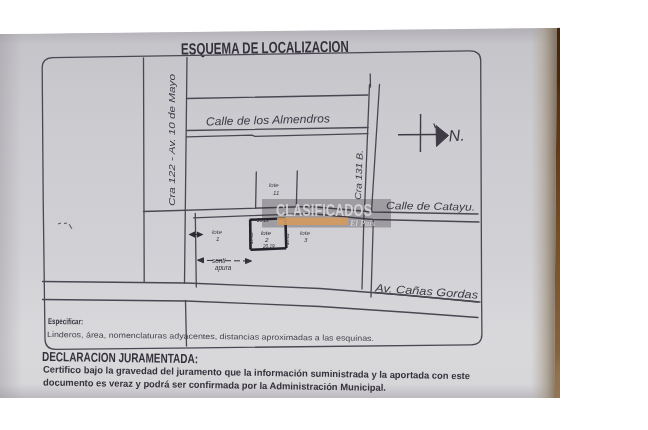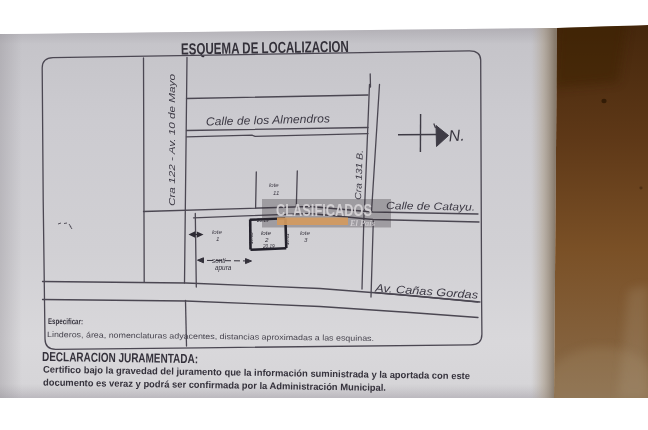--- a/index.html
+++ b/index.html
@@ -1,16 +1,16 @@
 <!DOCTYPE html>
 <html><head>
 <meta charset="utf-8">
 <style>
   html,body{margin:0;padding:0;background:#ffffff;}
-  #stage{position:relative;width:648px;height:430px;overflow:hidden;background:#ffffff;
+  #stage{position:relative;width:560px;height:430px;overflow:hidden;background:#ffffff;
          font-family:"Liberation Sans", sans-serif;}
   svg{position:absolute;left:0;top:0;filter:blur(0.45px);}
 </style>
 </head>
 <body>
 <div id="stage">
 <svg width="648" height="430" viewBox="0 0 648 430">
   <defs>
     <linearGradient id="paperG" x1="0" y1="30" x2="0" y2="398" gradientUnits="userSpaceOnUse">
       <stop offset="0" stop-color="#c4c3c8"></stop>

